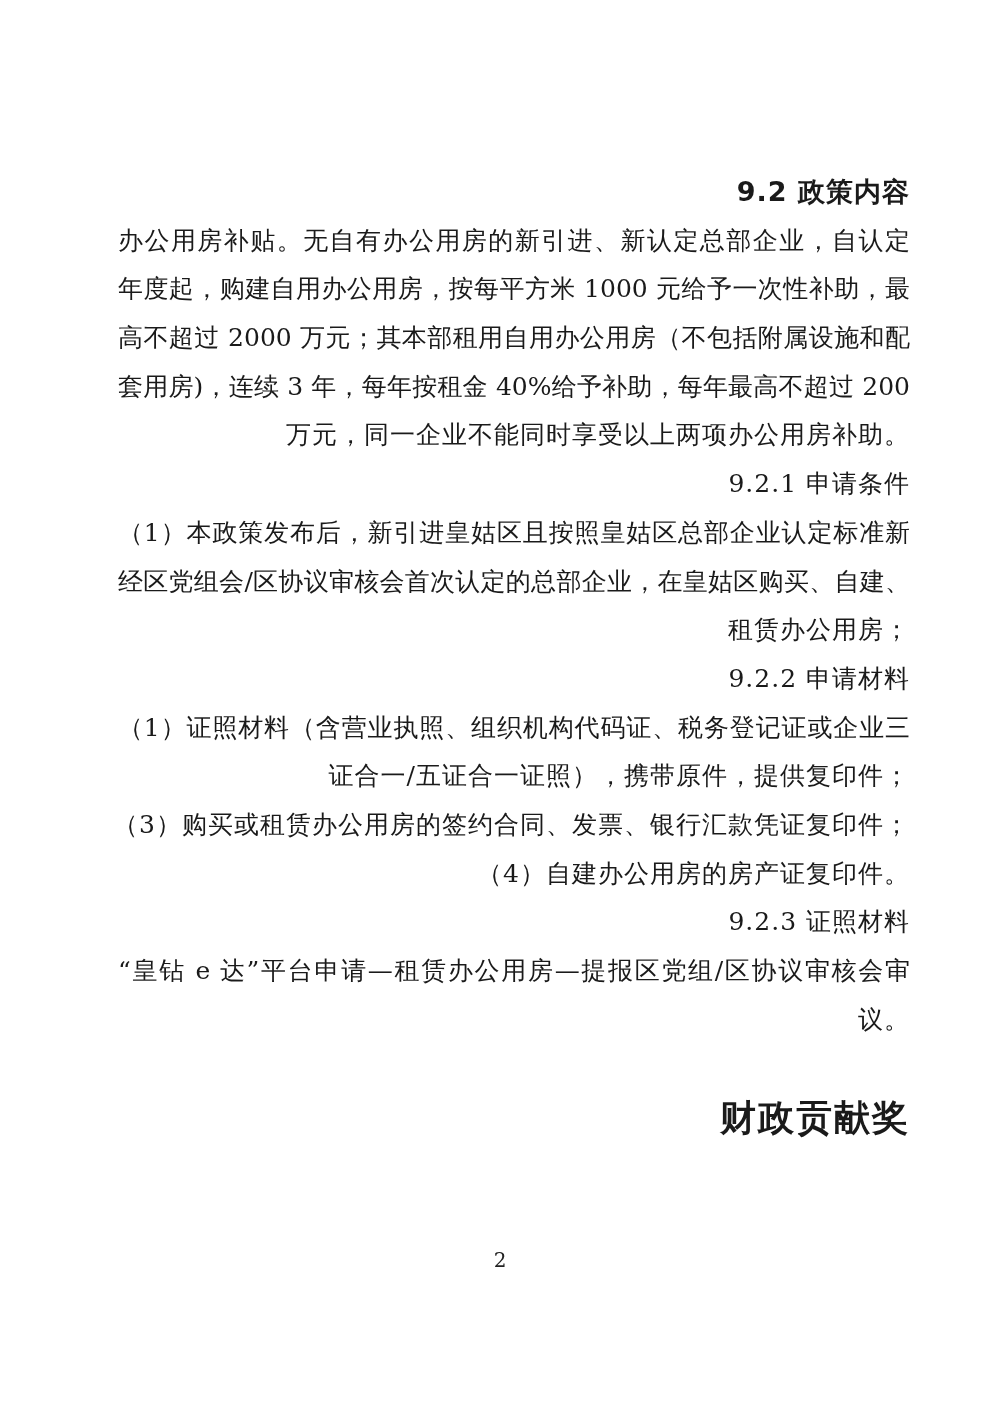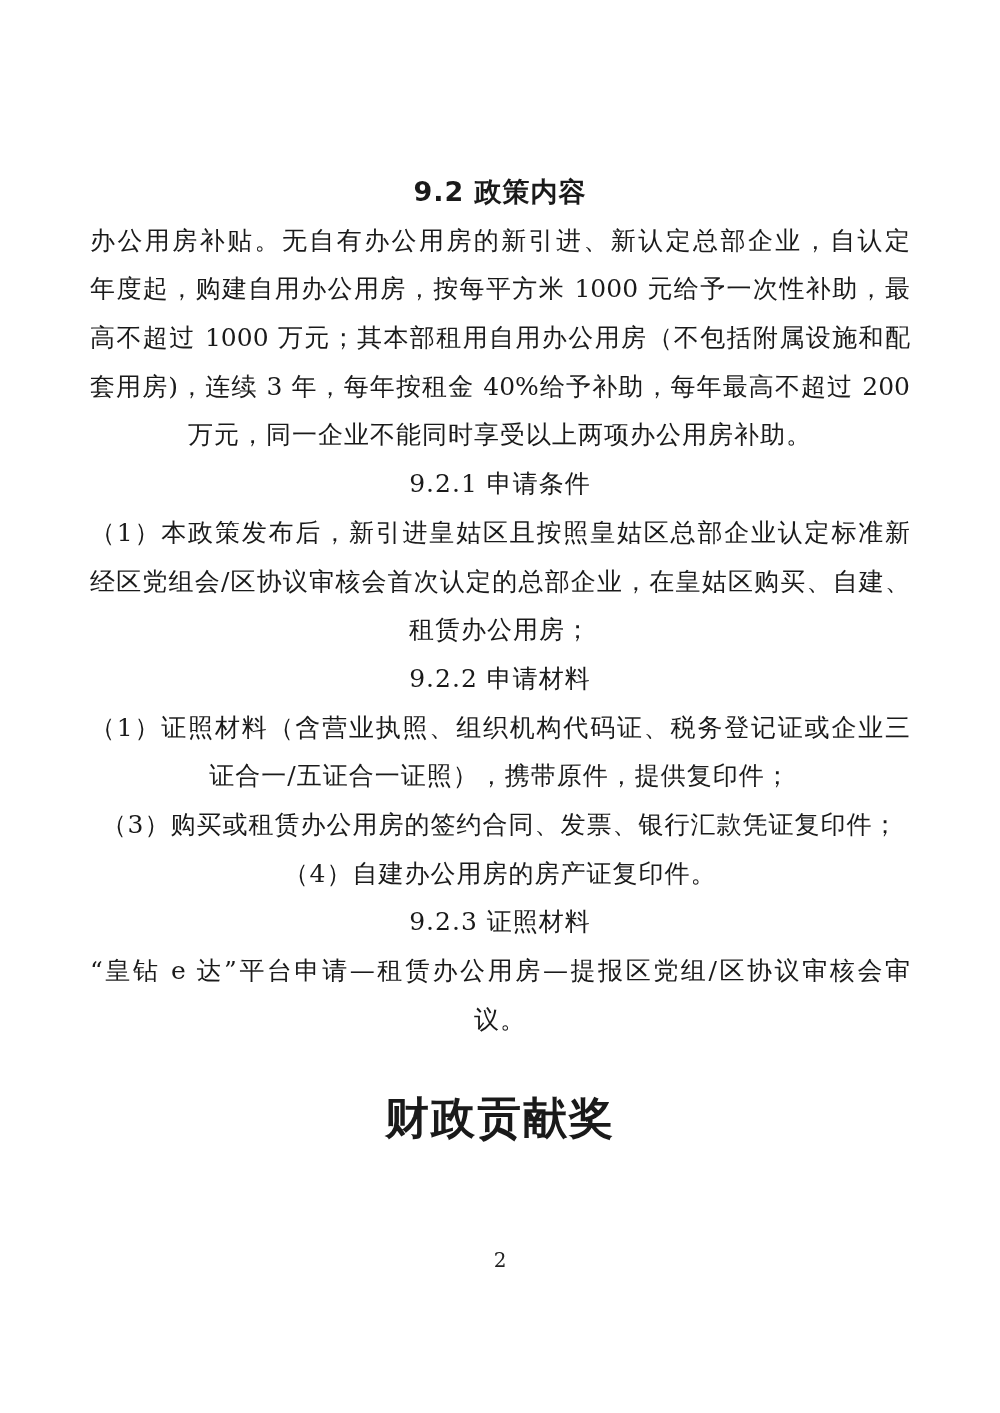--- a/index.html
+++ b/index.html
@@ -21,42 +21,43 @@
     left: 90px;
     top: 168px;
     width: 820px;
   }
   .line {
     height: 48.7px;
     line-height: 48.7px;
     font-size: 25px;
     letter-spacing: 1px;
     white-space: nowrap;
-    text-align: center;
+    text-align: right;
   }
   .line.just {
     text-align: justify;
     text-align-last: justify;
     letter-spacing: 0;
     white-space: normal;
+    margin-left: 28px;
   }
   .line.h1 {
     font-family: "DejaVu Sans", "Liberation Sans", sans-serif;
     font-weight: bold;
     font-size: 27px;
     letter-spacing: 1px;
   }
   .line.sub {
     
   }
   .line.h2 {
     margin-top: 48.7px;
     font-family: "DejaVu Sans", "Liberation Sans", sans-serif;
     font-weight: bold;
-    font-size: 44px;
+    font-size: 36px;
     letter-spacing: 2px;
     height: 50px;
     line-height: 50px;
   }
   .pagenum {
     position: absolute;
     top: 1248px;
     left: 0;
     width: 100%;
     text-align: center;
@@ -66,21 +67,21 @@
   }
 </style>
 </head>
 <body>
 
 <div class="page">
   <div class="content">
     <div class="line h1">9.2 政策内容</div>
     <div class="line just">办公用房补贴。无自有办公用房的新引进、新认定总部企业，自认定</div>
     <div class="line just">年度起，购建自用办公用房，按每平方米 1000 元给予一次性补助，最</div>
-    <div class="line just">高不超过 1000 万元；其本部租用自用办公用房（不包括附属设施和配</div>
+    <div class="line just">高不超过 2000 万元；其本部租用自用办公用房（不包括附属设施和配</div>
     <div class="line just">套用房)，连续 3 年，每年按租金 40%给予补助，每年最高不超过 200</div>
     <div class="line">万元，同一企业不能同时享受以上两项办公用房补助。</div>
     <div class="line sub">9.2.1 申请条件</div>
     <div class="line just">（1）本政策发布后，新引进皇姑区且按照皇姑区总部企业认定标准新</div>
     <div class="line just">经区党组会/区协议审核会首次认定的总部企业，在皇姑区购买、自建、</div>
     <div class="line">租赁办公用房；</div>
     <div class="line sub">9.2.2 申请材料</div>
     <div class="line just">（1）证照材料（含营业执照、组织机构代码证、税务登记证或企业三</div>
     <div class="line">证合一/五证合一证照），携带原件，提供复印件；</div>
     <div class="line">（3）购买或租赁办公用房的签约合同、发票、银行汇款凭证复印件；</div>

